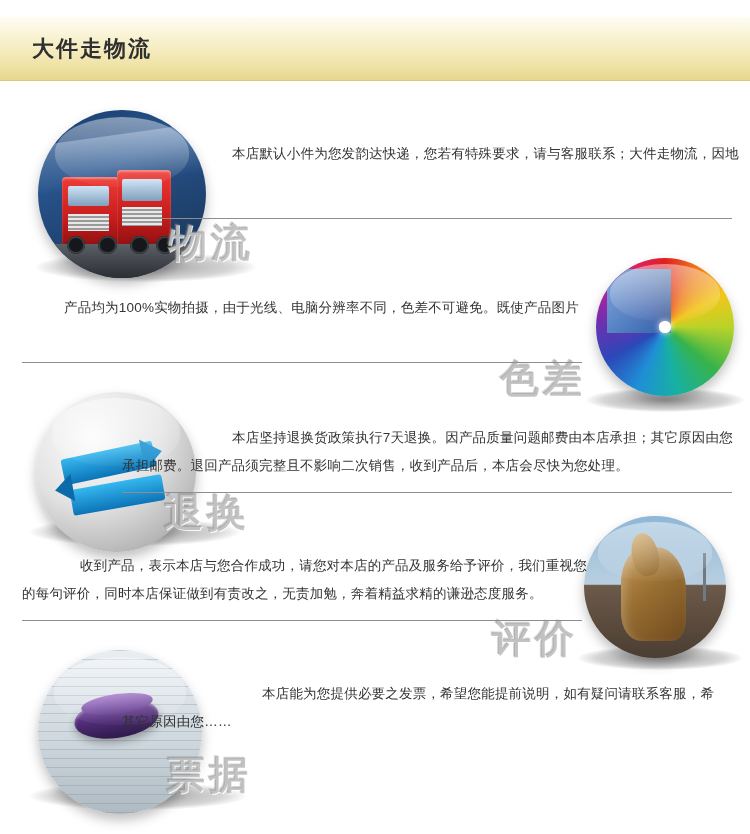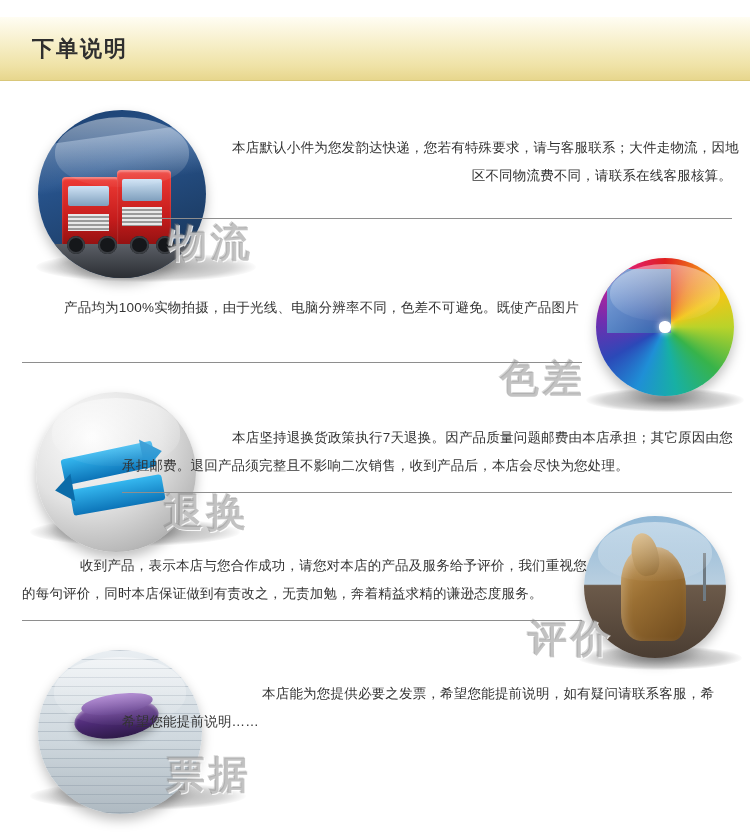--- a/index.html
+++ b/index.html
@@ -258,21 +258,21 @@
     background: linear-gradient(to bottom, #a071c9, #5d3789);
     transform: rotate(-8deg);
   }
 </style>
 </head>
 <body>
 
 <div class="page">
 
   <div class="header">
-    <div class="header-title">下单说明</div>
+    <div class="header-title">大件走物流</div>
   </div>
 
   <div class="section">
     <div class="orb-wrap">
       <div class="orb-shadow" style="left:36px; top:252px; width:220px; height:30px;"></div>
       <div class="orb" style="left:38px; top:110px; width:168px; height:168px;">
         <div class="art-truck">
           <div class="sky-streak"></div>
           <div class="cab c1"></div>
           <div class="cab c2"></div>
@@ -282,23 +282,22 @@
           <div class="grill r2"></div>
           <div class="road"></div>
           <div class="wheel w1"></div>
           <div class="wheel w2"></div>
           <div class="wheel w3"></div>
           <div class="wheel w4"></div>
         </div>
       </div>
       <div class="watermark" style="left:168px; top:216px;">物流</div>
     </div>
-    <div class="text-block" style="left:122px; top:134px; width:610px;text-align:right;">
+    <div class="text-block" style="left:122px; top:140px; width:610px;">
       <div class="line" style="text-indent:110px;">本店默认小件为您发韵达快递，您若有特殊要求，请与客服联系；大件走物流，因地</div>
-      <div class="line">区不同物流费不同，请联系在线客服核算。</div>
     </div>
     <div class="rule" style="left:122px; top:218px; width:610px;"></div>
   </div>
 
   <div class="section">
     <div class="orb-wrap">
       <div class="orb-shadow" style="left:586px; top:388px; width:158px; height:24px;"></div>
       <div class="orb" style="left:596px; top:258px; width:138px; height:138px;">
         <div class="art-colorwheel">
           <div class="sq"></div>
@@ -336,21 +335,21 @@
   <div class="section">
     <div class="orb-wrap">
       <div class="orb-shadow" style="left:578px; top:646px; width:164px; height:24px;"></div>
       <div class="orb" style="left:584px; top:516px; width:142px; height:142px;">
         <div class="art-thumb">
           <div class="pole"></div>
           <div class="hand"></div>
           <div class="thumb"></div>
         </div>
       </div>
-      <div class="watermark" style="left:492px; top:612px;margin-left:36px;">评价</div>
+      <div class="watermark" style="left:492px; top:612px;">评价</div>
     </div>
     <div class="text-block" style="left:22px; top:552px; width:560px;">
       <div class="line" style="text-indent:58px;">收到产品，表示本店与您合作成功，请您对本店的产品及服务给予评价，我们重视您</div>
       <div class="line">的每句评价，同时本店保证做到有责改之，无责加勉，奔着精益求精的谦逊态度服务。</div>
     </div>
     <div class="rule" style="left:22px; top:620px; width:560px;"></div>
   </div>
 
   <div class="section">
     <div class="orb-wrap">
@@ -359,17 +358,17 @@
         <div class="art-invoice">
           <div class="lines"></div>
           <div class="stamp"></div>
           <div class="stamp-top"></div>
         </div>
       </div>
       <div class="watermark" style="left:166px; top:748px;">票据</div>
     </div>
     <div class="text-block" style="left:122px; top:680px; width:610px;">
       <div class="line" style="text-indent:140px;">本店能为您提供必要之发票，希望您能提前说明，如有疑问请联系客服，希</div>
-      <div class="line">希望您能提前说明……</div>
+      <div class="line">其它原因由您……</div>
     </div>
   </div>
 
 </div>
 
 </body></html>

